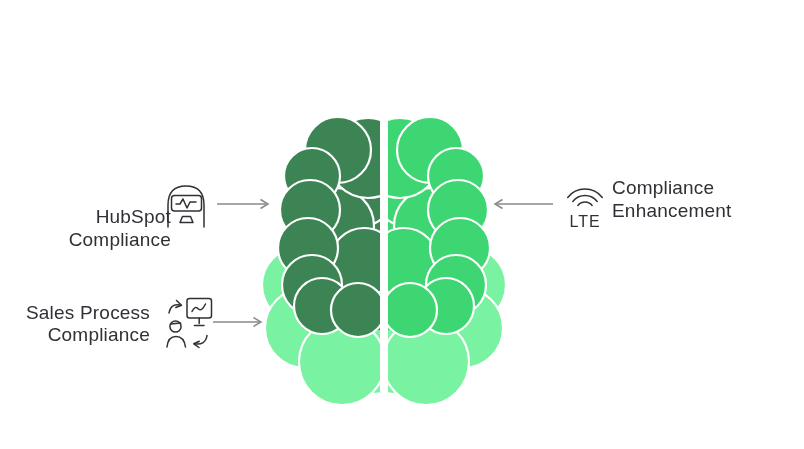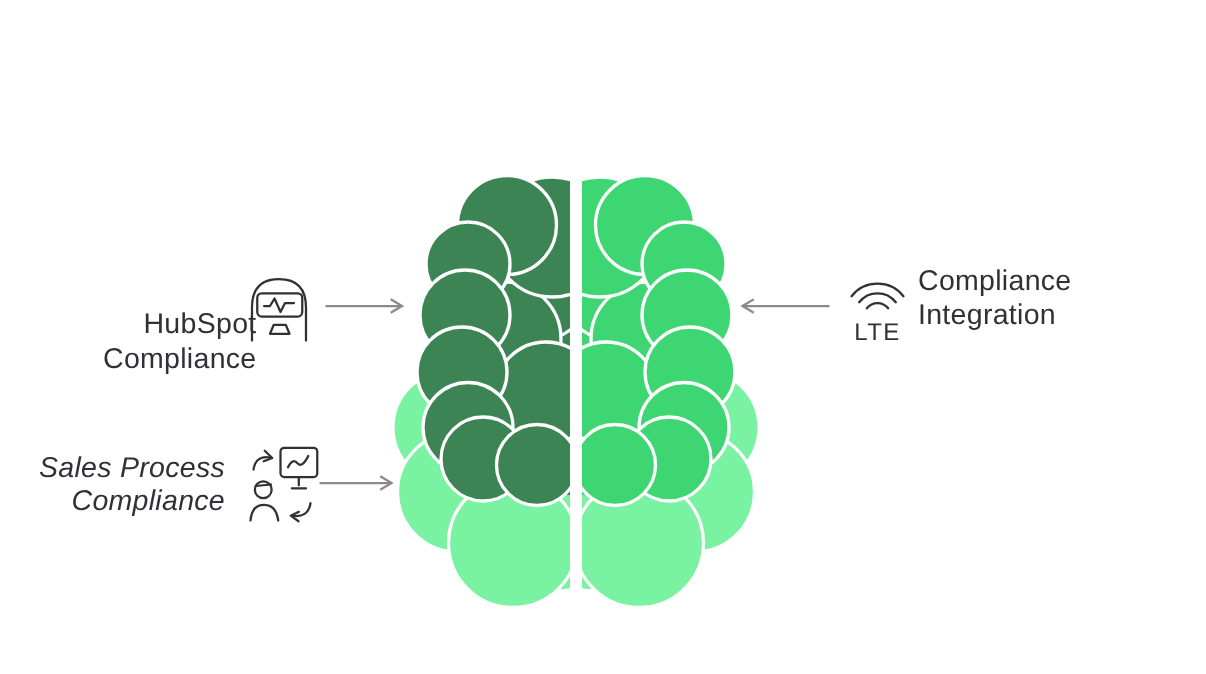--- a/index.html
+++ b/index.html
@@ -121,23 +121,23 @@
       </g>
       <text class="lte-text" x="585" y="226.5" text-anchor="middle" fill="#303036">LTE</text>
     </g>
   </svg>
 
   <div class="label right" style="left:31px;top:183px;width:140px;margin-top:22px;">
     <span>HubSpot</span>
     <span>Compliance</span>
   </div>
 
-  <div class="label right" style="left:10px;top:302px;width:140px;line-height:22px;font-style:italic;">
+  <div class="label right" style="left:10px;top:302px;width:140px;line-height:22px;">
     <span>Sales Process</span>
     <span>Compliance</span>
   </div>
 
   <div class="label" style="left:612px;top:176px;width:160px;">
     <span>Compliance</span>
-    <span>Integration</span>
+    <span>Enhancement</span>
   </div>
 
 </div>
 
 </body></html>

